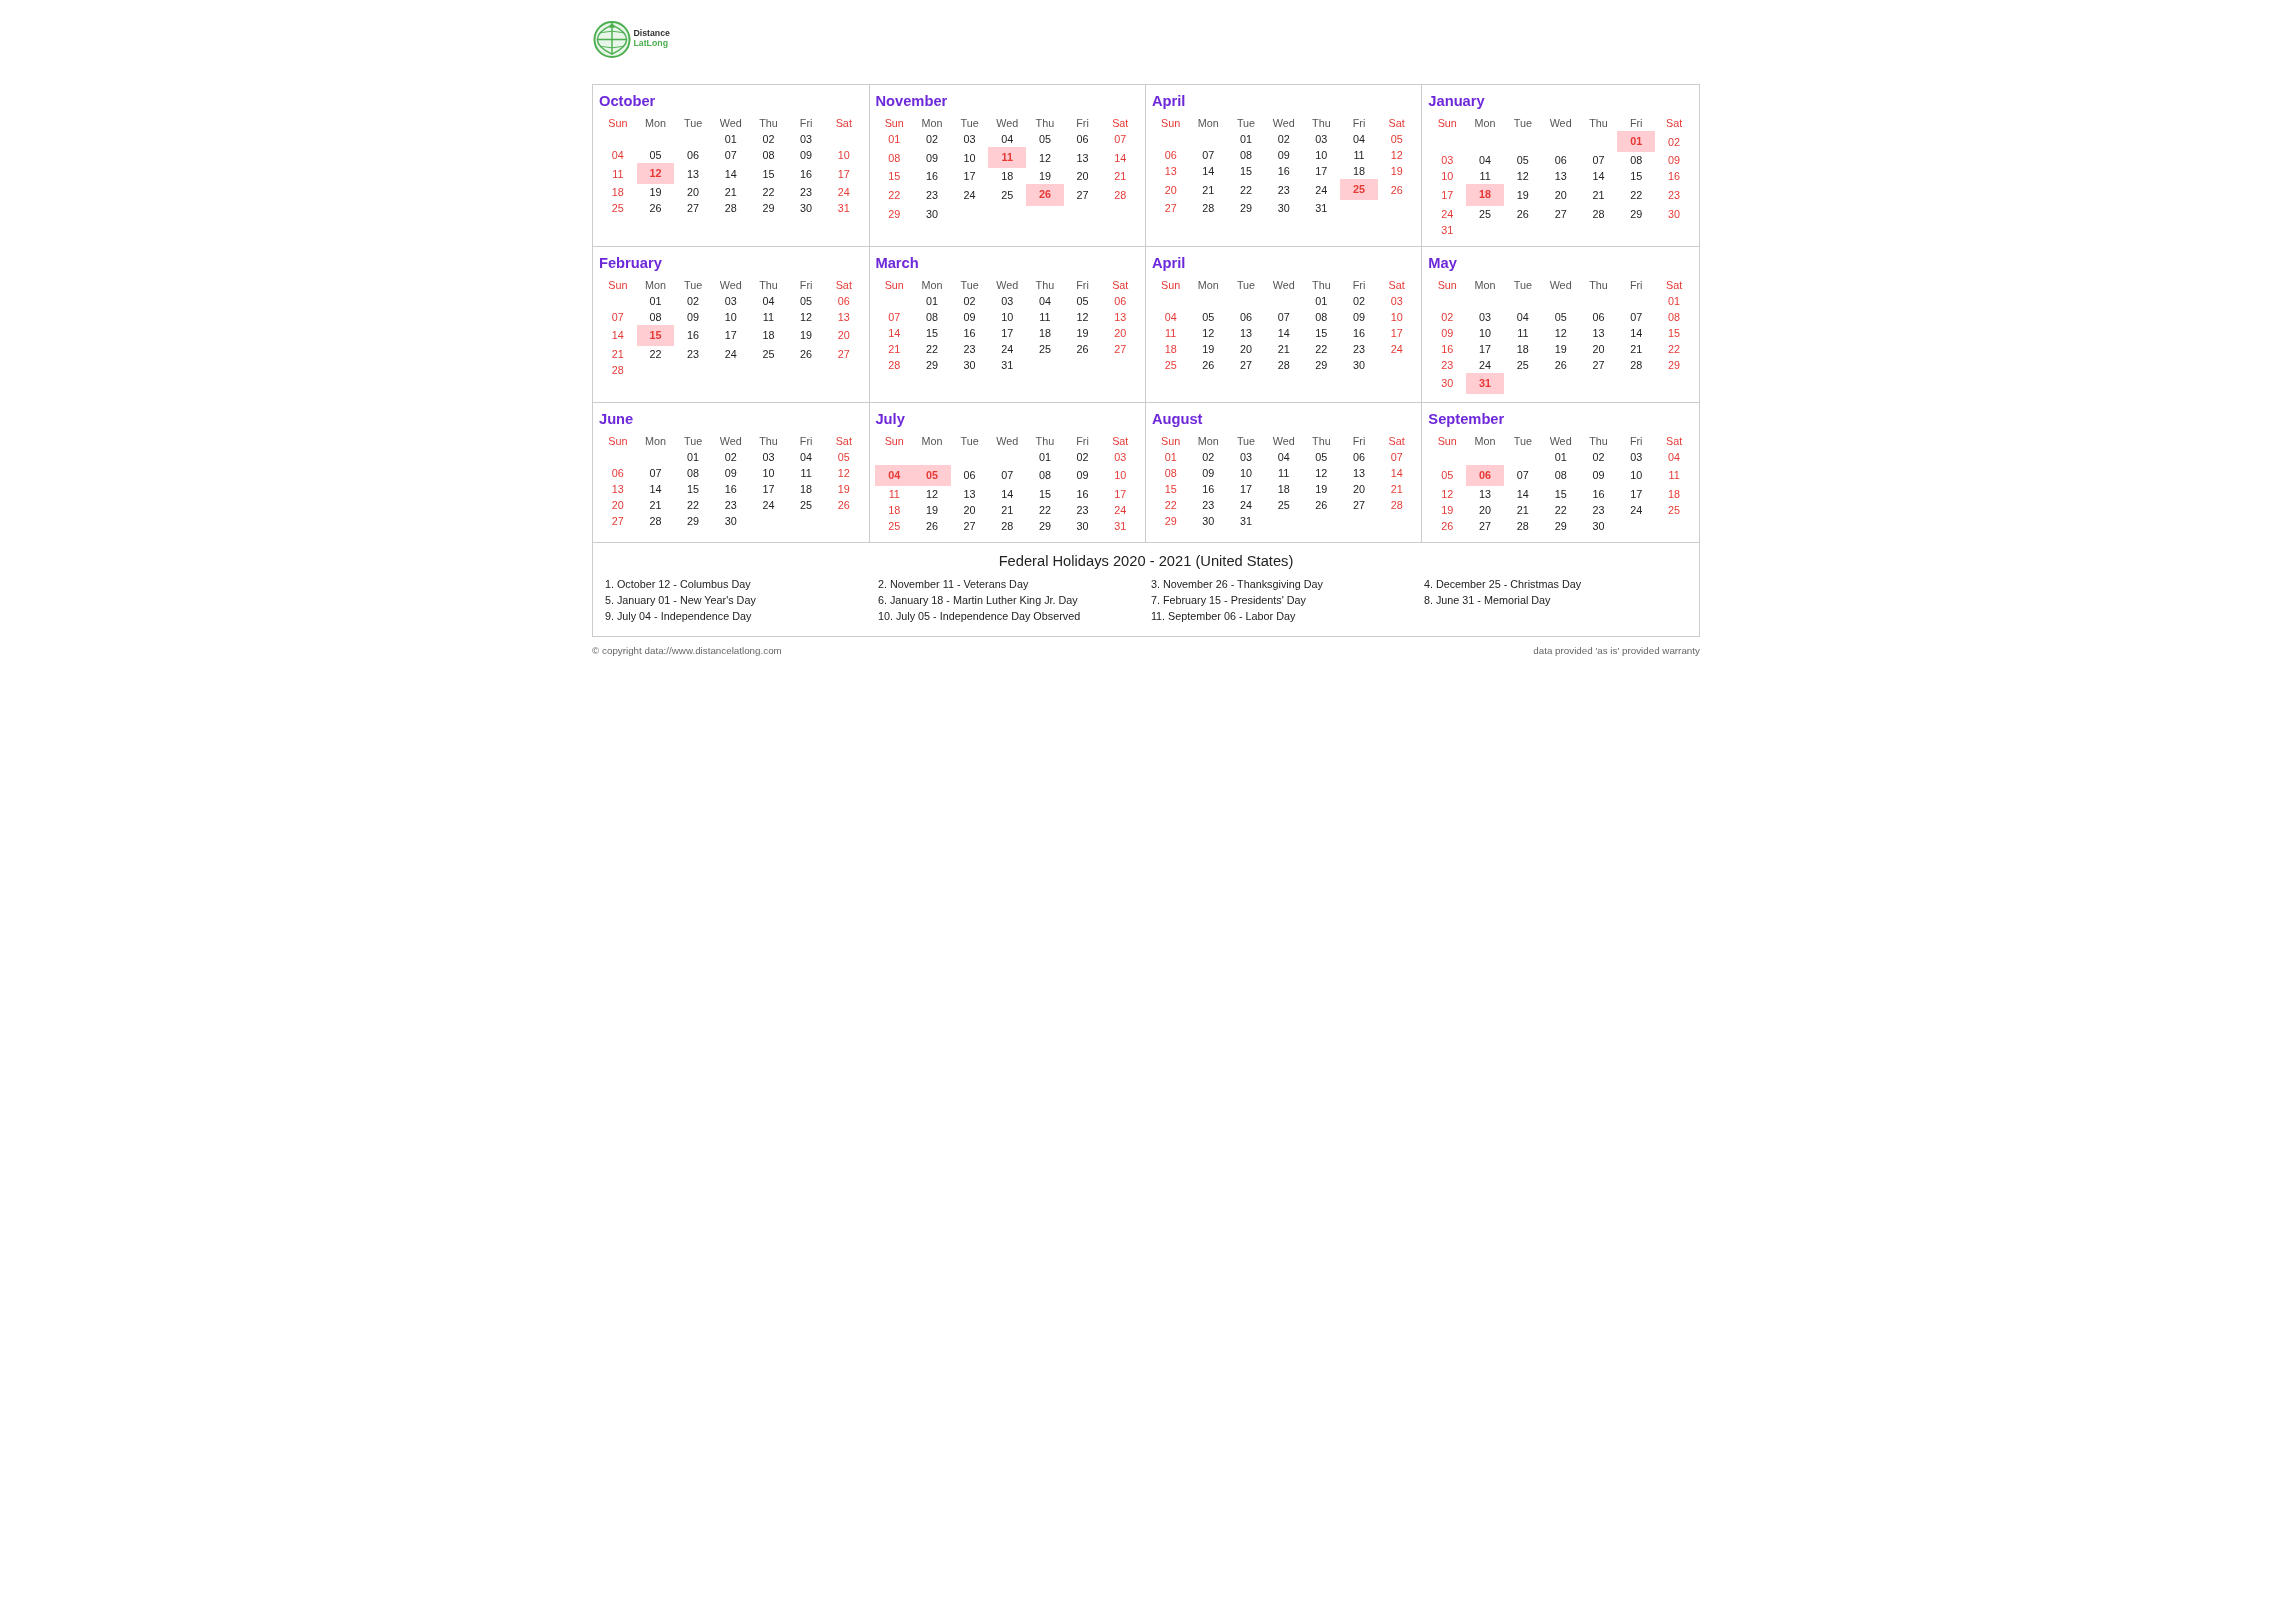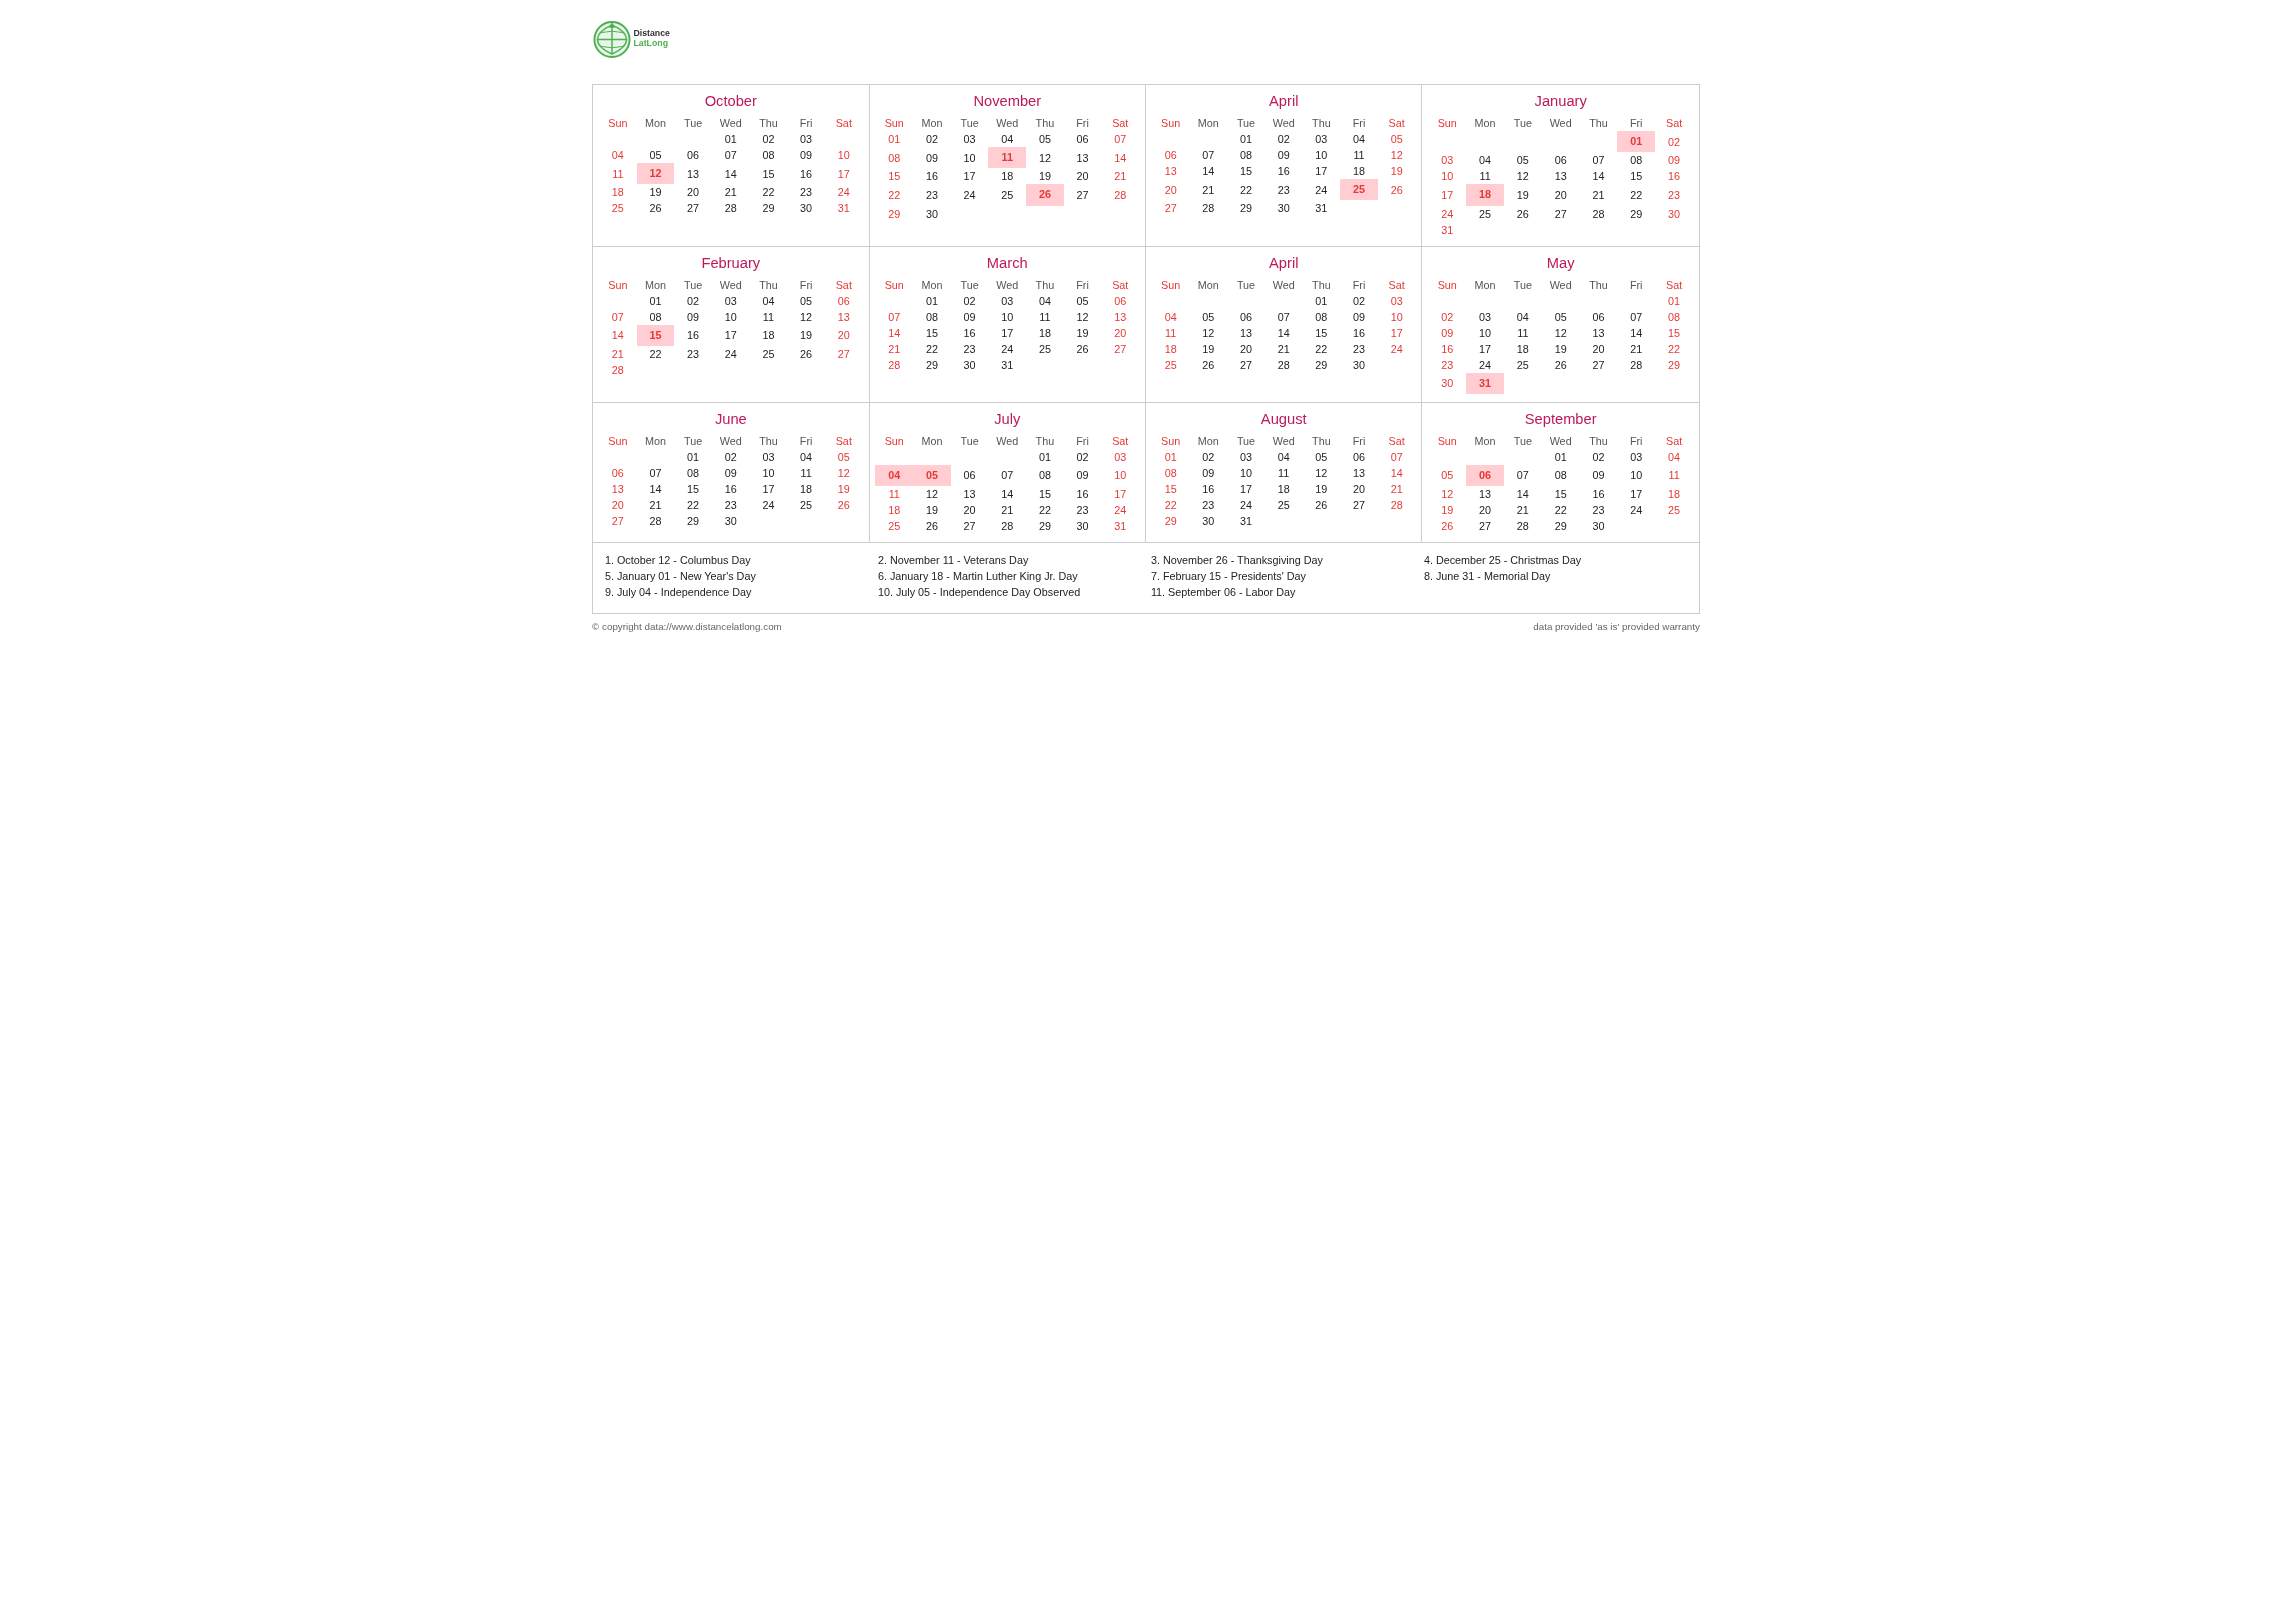--- a/index.html
+++ b/index.html
@@ -42,25 +42,24 @@
       border: 1px solid #ccc;
     }
     .month-block {
       border-right: 1px solid #ccc;
       border-bottom: 1px solid #ccc;
       padding: 7.8px 5.9px;
     }
     .month-block:nth-child(4n) { border-right: none; }
     .month-block:nth-child(n+9) { border-bottom: none; }
     .month-name {
-      text-align: center;
       font-size: 14.7px;
-      font-weight: normal;
+      font-weight: bold;
       margin-bottom: 5.9px;
-      color: #be185d;
+      color: #6d28d9;
     }
     .cal-table {
       width: 100%;
       border-collapse: collapse;
     }
     .cal-table th {
       text-align: center;
       font-weight: normal;
       font-size: 10.8px;
       color: #555;
@@ -899,20 +898,21 @@
             <td>30</td>
             <td></td>
             <td></td>
           </tr>
         </tbody>
       </table>
     </div>
   </div>
 
 <div class="holidays-section">
+  <div class="holidays-title">Federal Holidays 2020 - 2021 (United States)</div>
   <div class="holidays-grid" id="holidays-grid">
   <div class="holiday-item">1. October 12 - Columbus Day</div>
       <div class="holiday-item">2. November 11 - Veterans Day</div>
       <div class="holiday-item">3. November 26 - Thanksgiving Day</div>
       <div class="holiday-item">4. December 25 - Christmas Day</div>
       <div class="holiday-item">5. January 01 - New Year's Day</div>
       <div class="holiday-item">6. January 18 - Martin Luther King Jr. Day</div>
       <div class="holiday-item">7. February 15 - Presidents' Day</div>
       <div class="holiday-item">8. June 31 - Memorial Day</div>
       <div class="holiday-item">9. July 04 - Independence Day</div>

